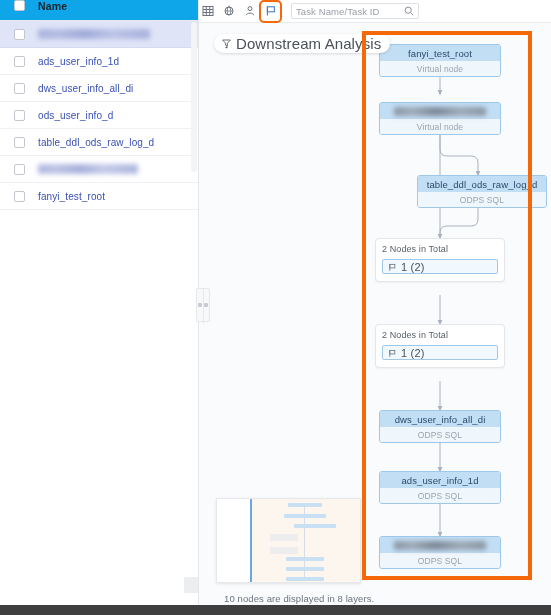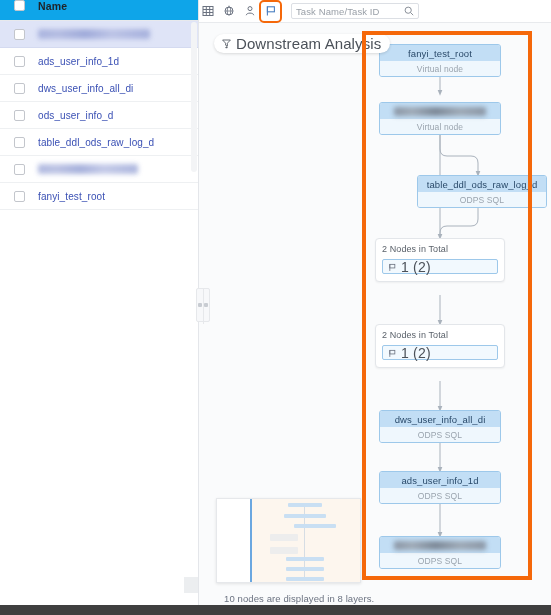--- a/index.html
+++ b/index.html
@@ -281,21 +281,21 @@
     height: 15px;
     border: 1px solid #9dc8ea;
     border-radius: 2px;
     background: #f2f9fe;
     display: flex;
     align-items: center;
     gap: 4px;
     padding: 0 5px;
   }
   .gbox .gpill .gtxt {
-    font-size: 14px;
+    font-size: 11px;
     color: #4b5159;
     letter-spacing: .2px;
   }
 
   
   .links { position: absolute; left:0; top:0; width:352px; height:582px; z-index: 5; }
 
   
   .minimap {
     position: absolute;

